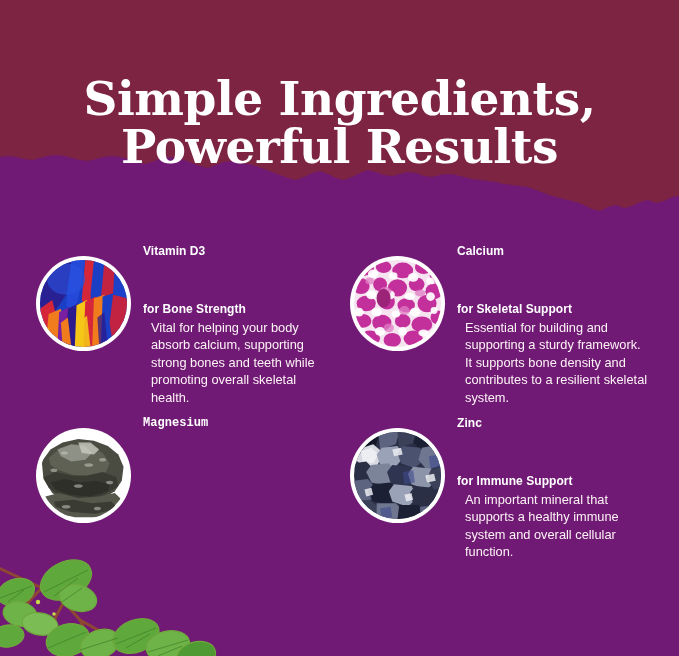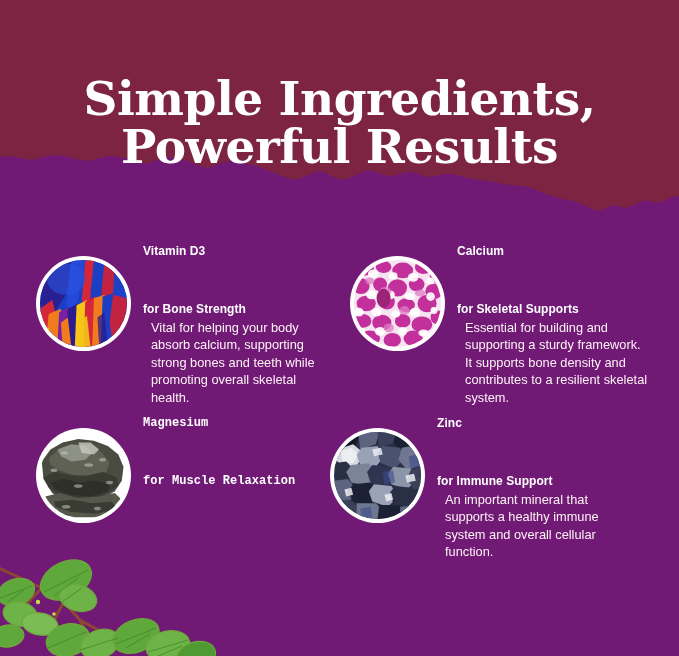--- a/index.html
+++ b/index.html
@@ -63,21 +63,21 @@
   .cell {
     position: absolute;
     width: 310px;
     height: 175px;
     display: flex;
     align-items: flex-start;
   }
   .cell-0 { left: 36px;  top: 10px;  }
   .cell-1 { left: 350px; top: 10px;  }
   .cell-2 { left: 36px;  top: 182px; font-family: Liberation Mono, monospace; }
-  .cell-3 { left: 330px; top: 182px; }
+  .cell-3 { left: 350px; top: 182px; }
 
   .circle-wrap {
     flex: 0 0 auto;
     width: 95px;
     height: 95px;
     margin-top: 14px;
     margin-right: 12px;
     border-radius: 50%;
     background: #ffffff;
     padding: 4px;
@@ -235,21 +235,21 @@
               <ellipse cx="76" cy="38" rx="6" ry="4"></ellipse>
               <ellipse cx="40" cy="78" rx="6" ry="5"></ellipse>
             </g>
             <ellipse cx="34" cy="44" rx="8" ry="11" fill="#9B2478"></ellipse>
           </svg>
         </div>
       </div>
       <div class="cell-text">
         <p class="ing-title">
           <span>Calcium</span>
-          <span class="sub">for Skeletal Supports</span>
+          <span class="sub">for Skeletal Support</span>
         </p>
         <p class="ing-desc">Essential for building and supporting a sturdy framework. It supports bone density and contributes to a resilient skeletal system.</p>
       </div>
     </div>
 
     <div class="cell cell-2">
       <div class="circle-wrap">
         <div class="circle-img">
           <svg viewBox="0 0 100 100" preserveAspectRatio="xMidYMid slice">
             <rect width="100" height="100" fill="#FFFFFF"></rect>
@@ -270,21 +270,20 @@
               <ellipse cx="80" cy="58" rx="4" ry="2"></ellipse>
               <ellipse cx="30" cy="86" rx="5" ry="2"></ellipse>
               <ellipse cx="66" cy="88" rx="4" ry="2"></ellipse>
             </g>
           </svg>
         </div>
       </div>
       <div class="cell-text">
         <p class="ing-title">
           <span>Magnesium</span>
-          <span class="sub">for Muscle Relaxation</span>
         </p>
       </div>
     </div>
 
     <div class="cell cell-3">
       <div class="circle-wrap">
         <div class="circle-img">
           <svg viewBox="0 0 100 100" preserveAspectRatio="xMidYMid slice">
             <rect width="100" height="100" fill="#2A2F45"></rect>
             <path d="M0,0 L30,0 L24,18 L6,26 L0,20 Z" fill="#141726"></path>

